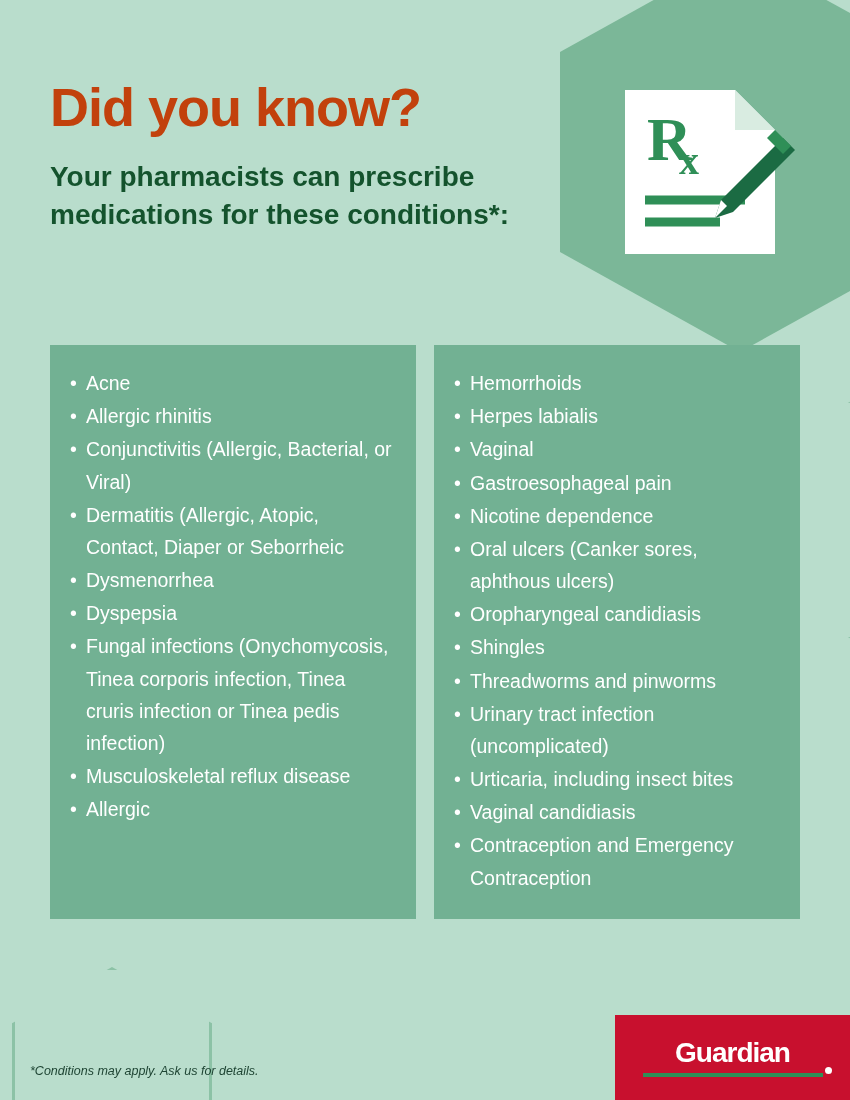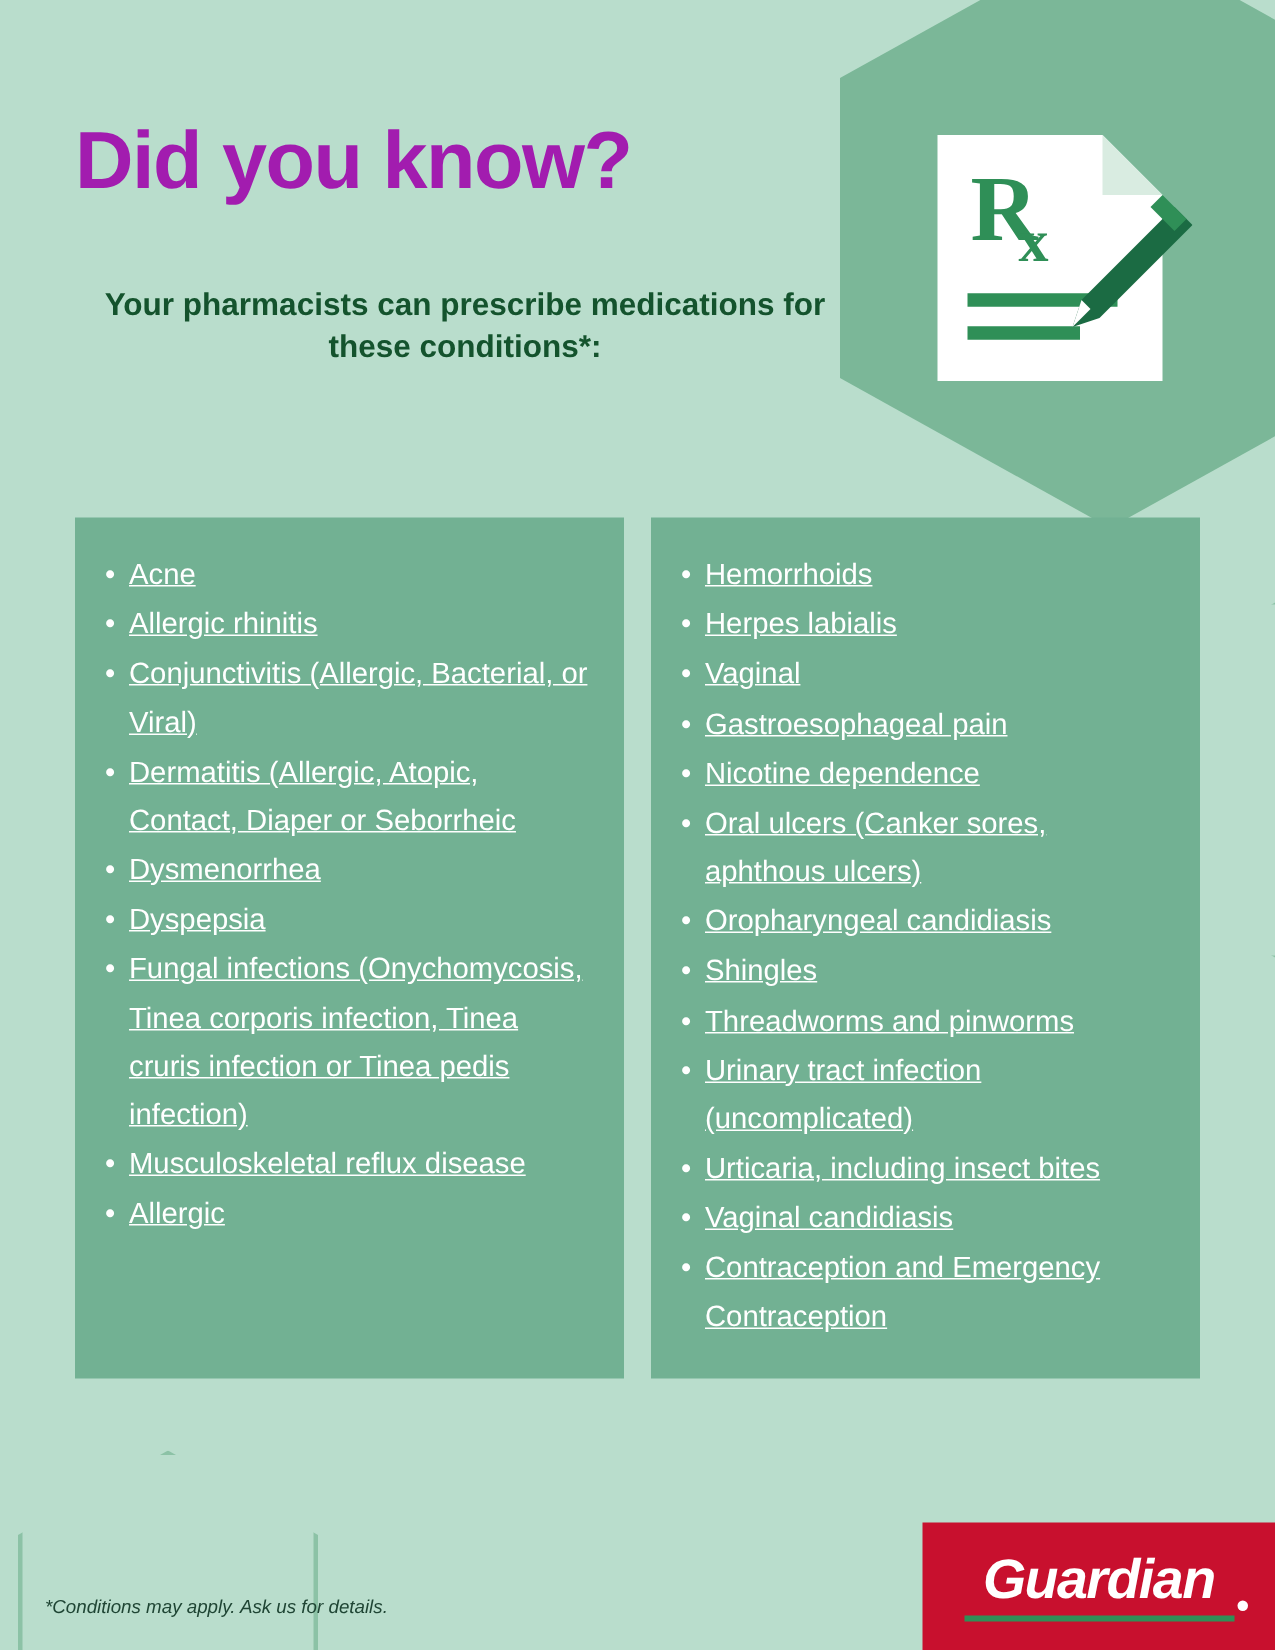--- a/index.html
+++ b/index.html
@@ -49,32 +49,31 @@
   
   #header {
     position: absolute;
     top: 80px;
     left: 50px;
     width: 560px;
   }
   #title {
     font-size: 54px;
     font-weight: bold;
-    color: #a21caf;
+    color: #c2410c;
     letter-spacing: -1px;
     line-height: 1;
   }
   #subtitle {
-    margin-top: 56px;
-    font-size: 21px;
+    margin-top: 24px;
+    font-size: 28px;
     font-weight: bold;
     color: #14532d;
     line-height: 1.35;
     max-width: 520px;
-    text-align: center;
   }
 
   
   #rx-icon {
     position: absolute;
     top: 82px;
     right: 55px;
     width: 180px;
     height: 180px;
   }
@@ -103,21 +102,20 @@
     margin-bottom: 1px;
   }
   .bullet {
     flex: 0 0 16px;
     color: #ffffff;
     font-size: 19.5px;
     line-height: 1.65;
   }
   .cond-text {
     flex: 1;
-    text-decoration: underline;
   }
 
   
   #footnote {
     position: absolute;
     left: 30px;
     bottom: 22px;
     font-size: 12.5px;
     color: #1f4534;
     font-style: italic;
@@ -131,23 +129,22 @@
     width: 235px;
     height: 85px;
     background: #c8102e;
     display: flex;
     flex-direction: column;
     align-items: center;
     justify-content: center;
   }
   #brand-name {
     color: #ffffff;
-    font-size: 37px;
+    font-size: 28px;
     font-weight: bold;
-    font-style: italic;
     letter-spacing: -1px;
     line-height: 1;
   }
   #brand-rule {
     margin-top: 6px;
     width: 180px;
     height: 4px;
     background: #2f8f57;
   }
   #brand-dot {

